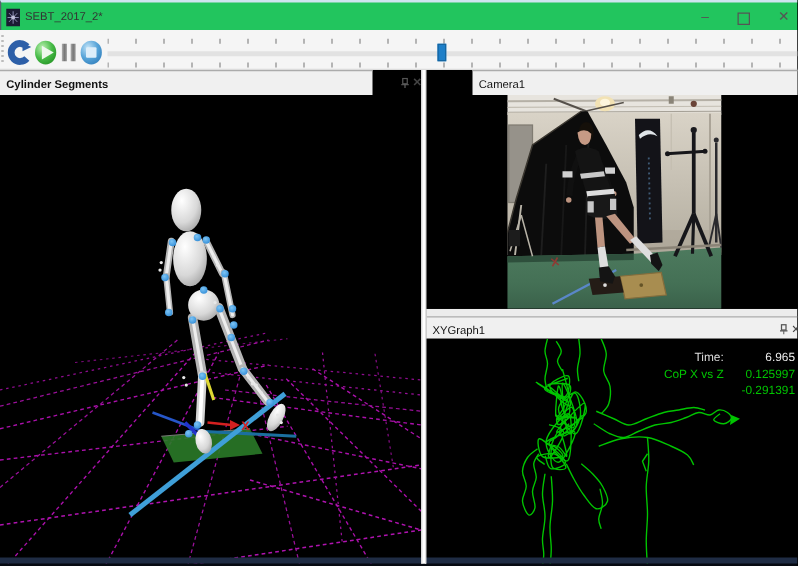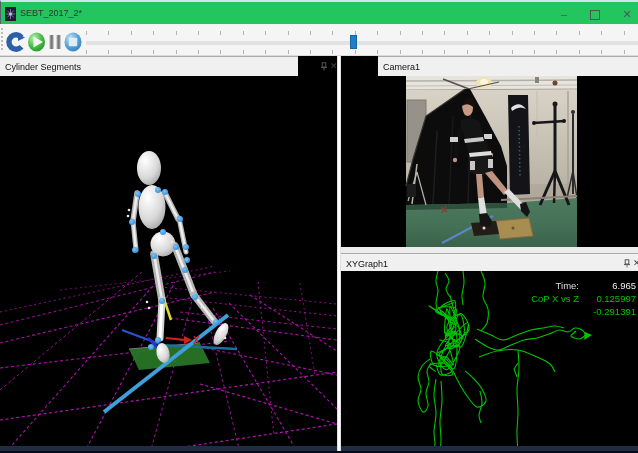--- a/index.html
+++ b/index.html
@@ -13,21 +13,21 @@
   #maxbox{position:absolute;left:589px;top:8px;width:8px;height:8px;border:1px solid #555;}
   #toolbar{left:0;top:24px;width:638px;height:32px;background:#f5f5f5;border-bottom:1px solid #dcdcdc;box-sizing:border-box;}
   #grip{left:1px;top:28px;width:2px;height:24px;background:repeating-linear-gradient(#bbb 0 2px,transparent 2px 4px);}
   #track{left:86px;top:41px;width:552px;height:4px;background:#e2e2e2;}
   .ticks{left:86px;width:552px;height:4px;background:repeating-linear-gradient(90deg,#b4b4b4 0 1px,transparent 1px 22.4px);}
   #handle{left:350px;top:35px;width:7px;height:14px;background:#1e7fc8;border:1px solid #1466a2;box-sizing:border-box;}
   .phead{background:#f0f0f0;border-top:1px solid #ababab;box-sizing:border-box;font-size:9px;color:#111;}
   .phead .t{position:absolute;left:5px;top:5px;}
   .phead .ic{position:absolute;top:5px;}
   .phead .xc{position:absolute;top:4px;font-size:9px;color:#444;-webkit-font-smoothing:antialiased;}
-  #lhead{left:0;top:56px;width:298px;height:20px;}
+  #lhead{left:0;top:56px;width:298px;height:20px;font-weight:bold;}
   #chead{left:341px;top:56px;width:297px;height:20px;margin-left:37px;}
   #ghead{left:341px;top:253px;width:297px;height:18px;padding-left:36px;}
   #vsplit{left:337px;top:56px;width:4px;height:395px;background:#ffffff;border-left:1px solid #e0e0e0;border-right:1px solid #e0e0e0;box-sizing:border-box;z-index:5;}
   #hsplit{left:341px;top:247px;width:297px;height:6px;background:#ececec;}
   #view3d{left:0;top:76px;width:337px;height:377px;background:#000;}
   #camview{left:341px;top:76px;width:297px;height:171px;background:#000;}
   #graphview{left:341px;top:271px;width:309px;height:182px;background:#000;}
   #botband{left:0;top:446px;width:638px;height:5px;background:#1f2c44;z-index:4;}
   #botband2{left:0;top:451px;width:638px;height:2px;background:#060a12;z-index:4;}
 </style>

